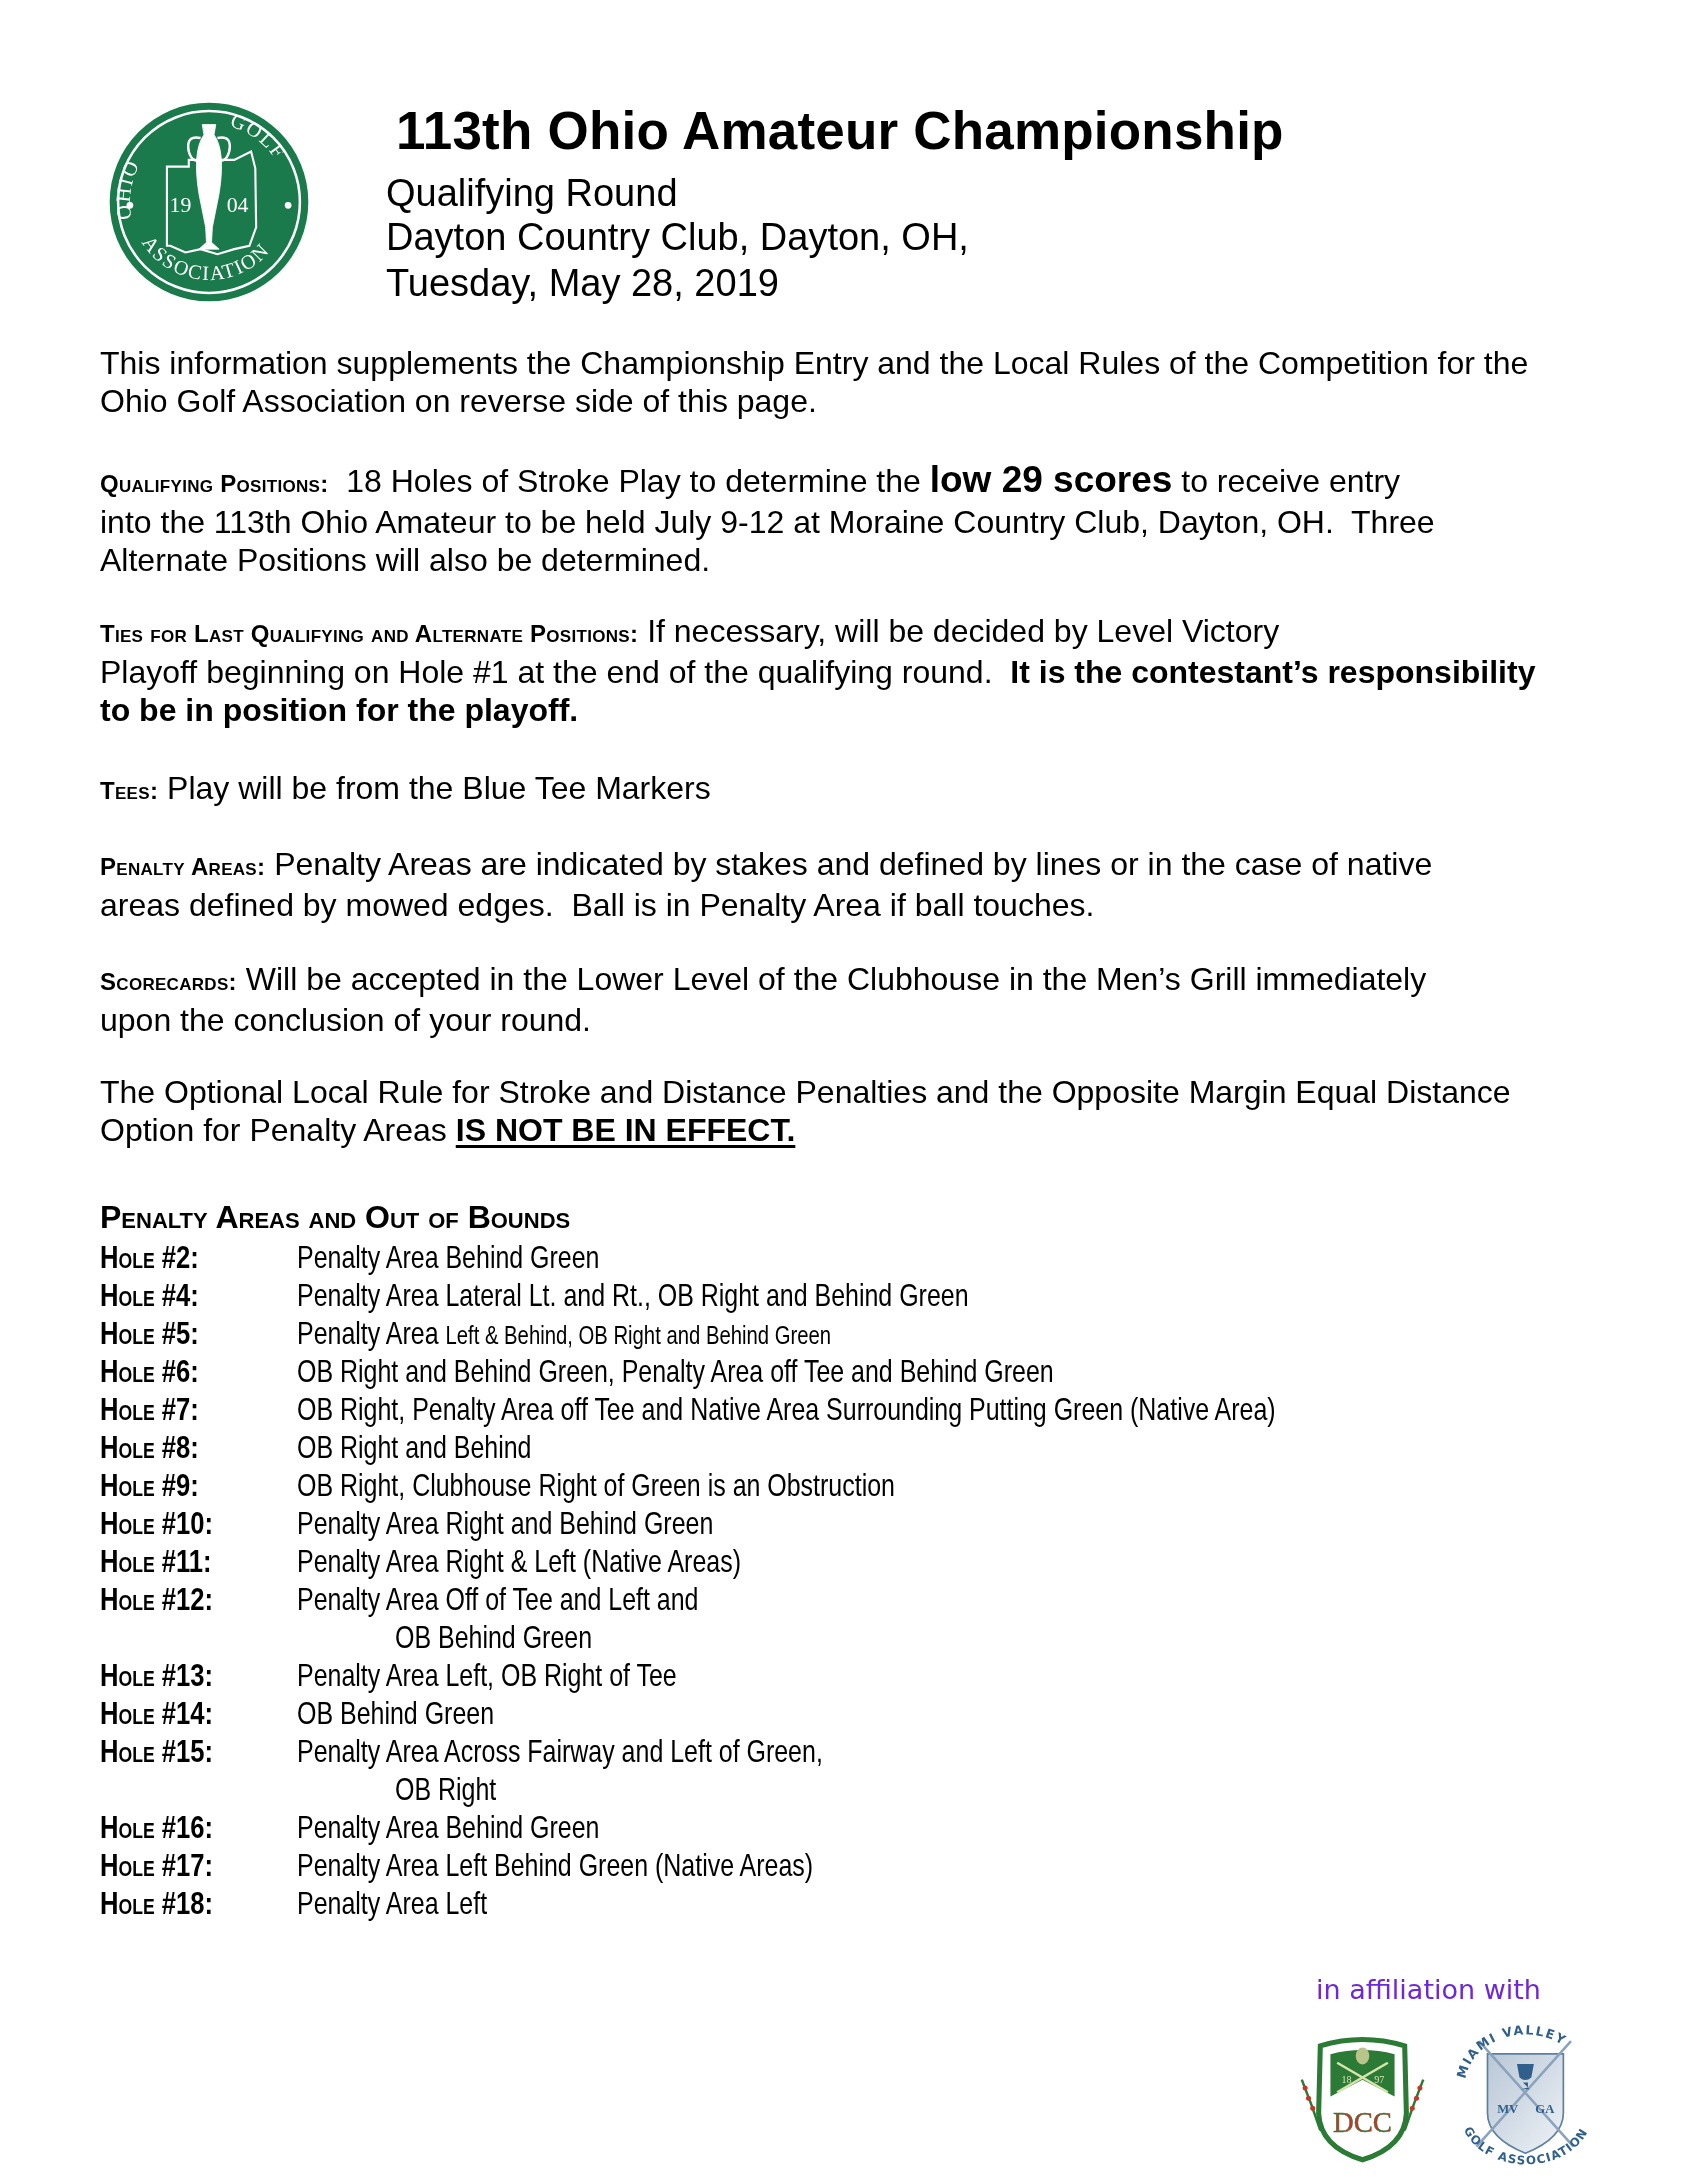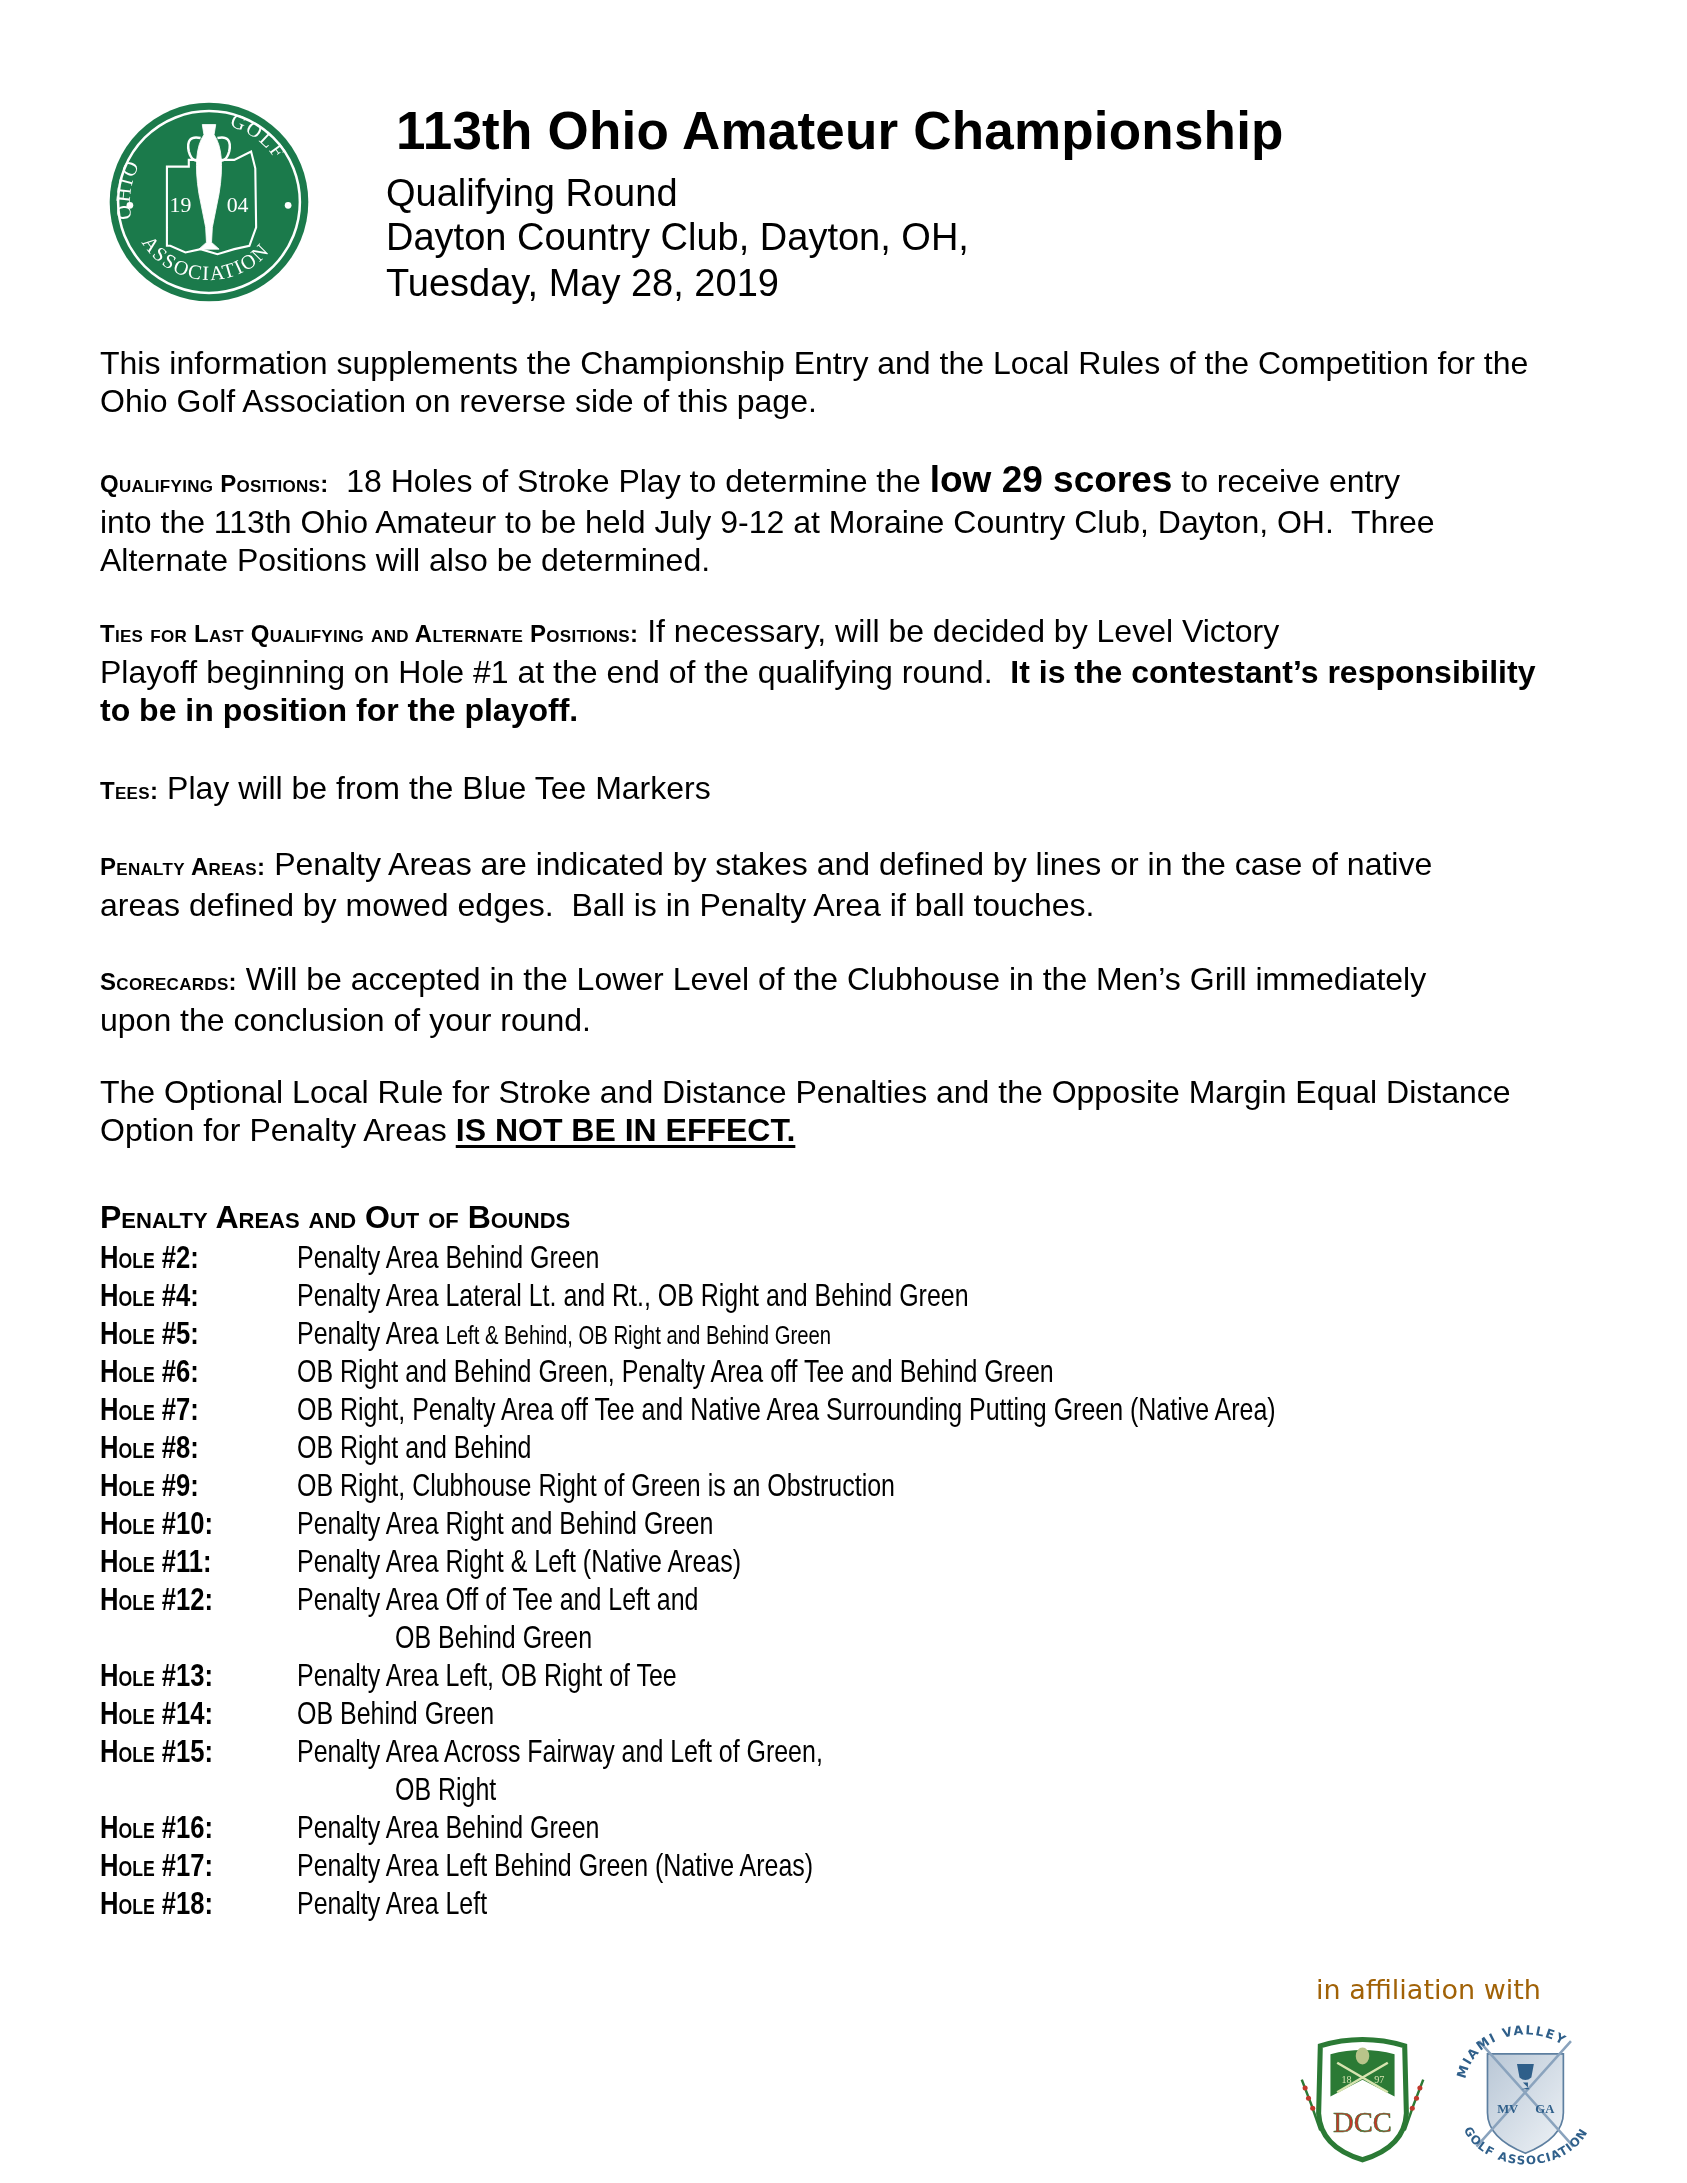--- a/index.html
+++ b/index.html
@@ -22,21 +22,21 @@
   
   .holes { left:100px; top:1198px; width:1519px; }
   .holes-head { display:block; font-weight:bold; font-variant:small-caps; font-size:32px; line-height:38px; height:40px; }
   .hole-row { position:relative; height:38px; line-height:38px; white-space:nowrap; }
   .hole-label { position:absolute; left:0; top:0; font-weight:bold; font-variant:small-caps; font-size:32px;
                 transform:scaleX(0.80); transform-origin:left center; }
   .hole-desc { position:absolute; left:197px; top:0; font-size:32px; transform:scaleX(0.78); transform-origin:left center; }
   .hole-cont { position:absolute; left:295px; top:0; font-size:32px; transform:scaleX(0.78); transform-origin:left center; }
   .small { font-size:26px; }
   
-  .affil { left:1316px; top:1974px; font-size:27px; color:#a16207; font-family:"DejaVu Sans", sans-serif; white-space:nowrap; }
+  .affil { left:1316px; top:1974px; font-size:27px; color:#6d28d9; font-family:"DejaVu Sans", sans-serif; white-space:nowrap; }
   #dcc { left:1295px; top:2029px; width:135px; height:135px; }
   #mvga { left:1447px; top:2020px; width:156px; height:152px; }
 </style>
 </head>
 <body>
 
 <div class="abs" id="logo">
   <svg width="202" height="202" viewBox="0 0 240 240">
     <circle cx="120" cy="120" r="118" fill="#1b7a4b"></circle>
     <circle cx="120" cy="120" r="108" fill="none" stroke="#ffffff" stroke-width="3"></circle>

